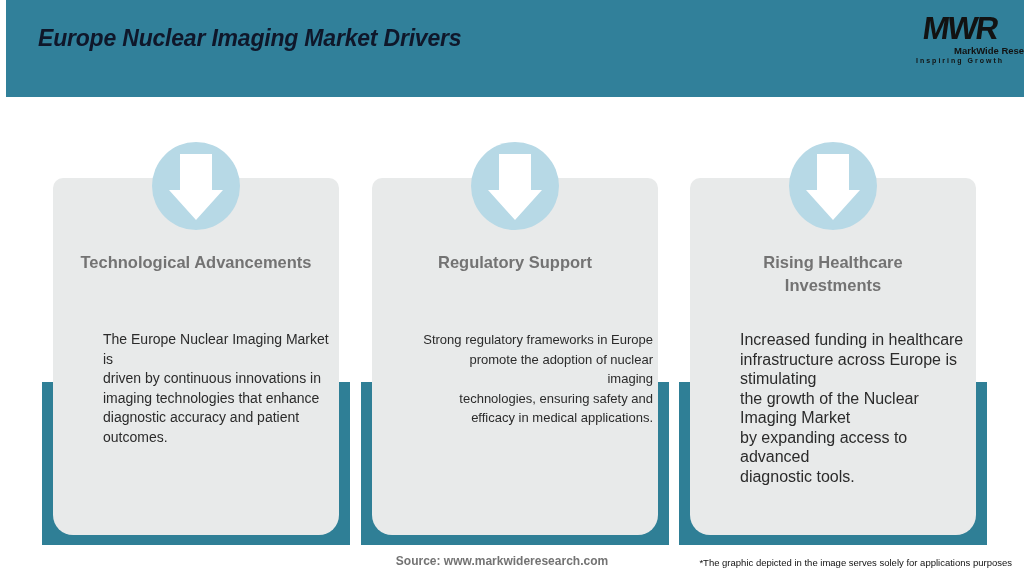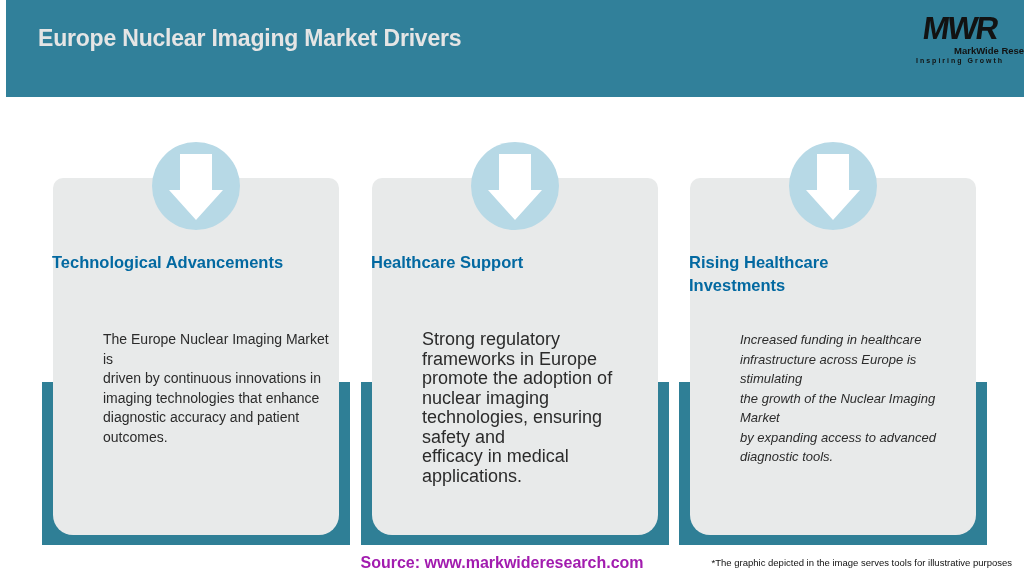--- a/index.html
+++ b/index.html
@@ -8,21 +8,21 @@
     font-family:"Liberation Sans", sans-serif;overflow:hidden;
   }
 
   
   .header{
     position:absolute;left:6px;right:0;top:0;height:97px;
     background:#31809A;
   }
   .header-title{
     position:absolute;left:32px;top:25px;
-    font-size:23px;font-weight:bold;color:#e5e5e5;letter-spacing:-0.2px;
+    font-size:23px;font-weight:bold;color:#0f172a;letter-spacing:-0.2px;font-style:italic;
   }
   .logo{
     position:absolute;right:14px;top:12px;width:100px;text-align:center;color:#121212;
   }
   .logo-monogram{
     display:inline-block;font-size:32px;line-height:1;font-weight:900;
     letter-spacing:-2px;transform:skewX(-8deg);
   }
   .logo-name{font-size:9.5px;font-weight:bold;margin-top:1px;white-space:nowrap;margin-left:44px;}
   .logo-tagline{font-size:7px;font-weight:bold;letter-spacing:2px;margin-top:1px;white-space:nowrap;}
@@ -42,35 +42,35 @@
     background:#E8EAEA;border-radius:10px 10px 20px 20px;z-index:1;
   }
   .icon-circle{
     position:absolute;top:0;left:50%;transform:translateX(-50%);
     width:88px;height:88px;border-radius:50%;background:#B7D9E6;
     display:flex;align-items:center;justify-content:center;z-index:2;
   }
   .icon-circle svg{display:block;margin-top:2px;}
   .card-title{
     position:absolute;top:109px;left:10px;right:10px;z-index:2;
-    font-size:16.5px;font-weight:bold;color:#0369a1;
+    text-align:center;font-size:16.5px;font-weight:bold;color:#737373;
     line-height:23px;white-space:pre-line;
   }
   .card-body{
     position:absolute;top:188px;left:25px;right:16px;z-index:2;
     text-align:left;color:#2b2b2b;line-height:19.5px;white-space:pre-line;margin-left:36px;
   }
   .g1 .card-body{font-size:14px;}
-  .g2 .card-body{font-size:18px;}
-  .g3 .card-body{font-size:13px;font-style:italic;}
+  .g2 .card-body{font-size:13px;text-align:right;}
+  .g3 .card-body{font-size:16px;}
 
   
   .source{
     position:absolute;left:352px;width:300px;top:554px;text-align:center;
-    font-size:16px;font-weight:bold;color:#a21caf;
+    font-size:12px;font-weight:bold;color:#737373;
   }
   .disclaimer{
     position:absolute;right:12px;top:557px;
     font-size:9.5px;color:#111111;
   }
 </style>
 </head>
 <body>
 
 <div class="header">
@@ -99,21 +99,21 @@
 </div>
 
 <div class="card-group g2">
   <div class="backing"></div>
   <div class="card"></div>
   <div class="icon-circle">
     <svg width="54" height="66" viewBox="0 0 54 66" aria-hidden="true">
       <path d="M11,0 H43 V36 H54 L27,66 L0,36 H11 Z" fill="#FFFFFF"></path>
     </svg>
   </div>
-  <div class="card-title">Healthcare Support</div>
+  <div class="card-title">Regulatory Support</div>
   <div class="card-body">Strong regulatory frameworks in Europe
 promote the adoption of nuclear imaging
 technologies, ensuring safety and
 efficacy in medical applications.</div>
 </div>
 
 <div class="card-group g3">
   <div class="backing"></div>
   <div class="card"></div>
   <div class="icon-circle">
@@ -124,13 +124,13 @@
   <div class="card-title">Rising Healthcare
 Investments</div>
   <div class="card-body">Increased funding in healthcare
 infrastructure across Europe is stimulating
 the growth of the Nuclear Imaging Market
 by expanding access to advanced
 diagnostic tools.</div>
 </div>
 
 <div class="source">Source: www.markwideresearch.com</div>
-<div class="disclaimer">*The graphic depicted in the image serves tools for illustrative purposes</div>
+<div class="disclaimer">*The graphic depicted in the image serves solely for applications purposes</div>
 
 </body></html>

